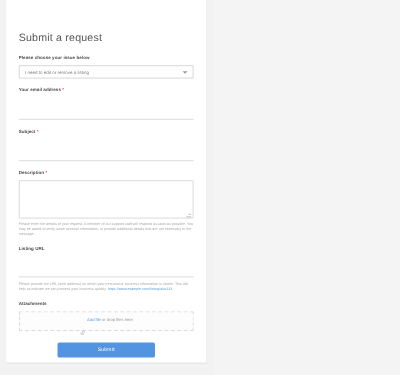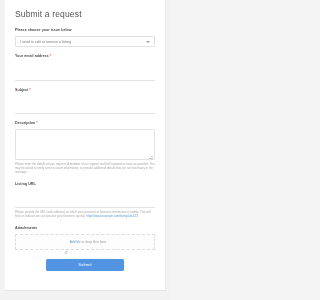--- a/index.html
+++ b/index.html
@@ -33,21 +33,21 @@
     overflow: hidden;
   }
   .inner {
     padding: 9px 10px 0 10px;
   }
   .form-title {
     font-size: 8.5px;
     font-weight: 400;
     color: #555555;
     letter-spacing: 0.15px;
-    margin: 0 0 9px 0;
+    margin: 16px 0 9px 0;
     line-height: 10px;
   }
   .field {
     margin-bottom: 7px;
   }
   .field-label {
     font-size: 3.6px;
     font-weight: bold;
     color: #4a4a4a;
     line-height: 5px;

